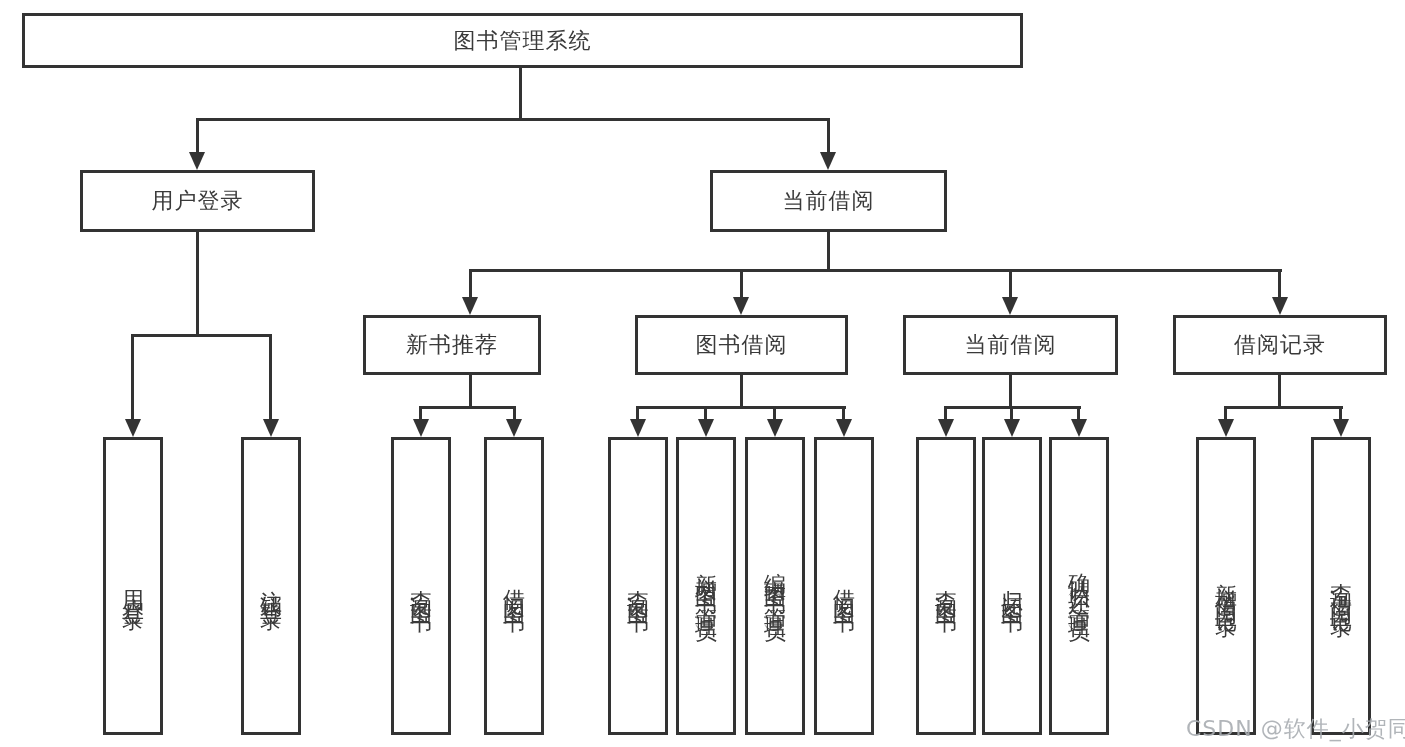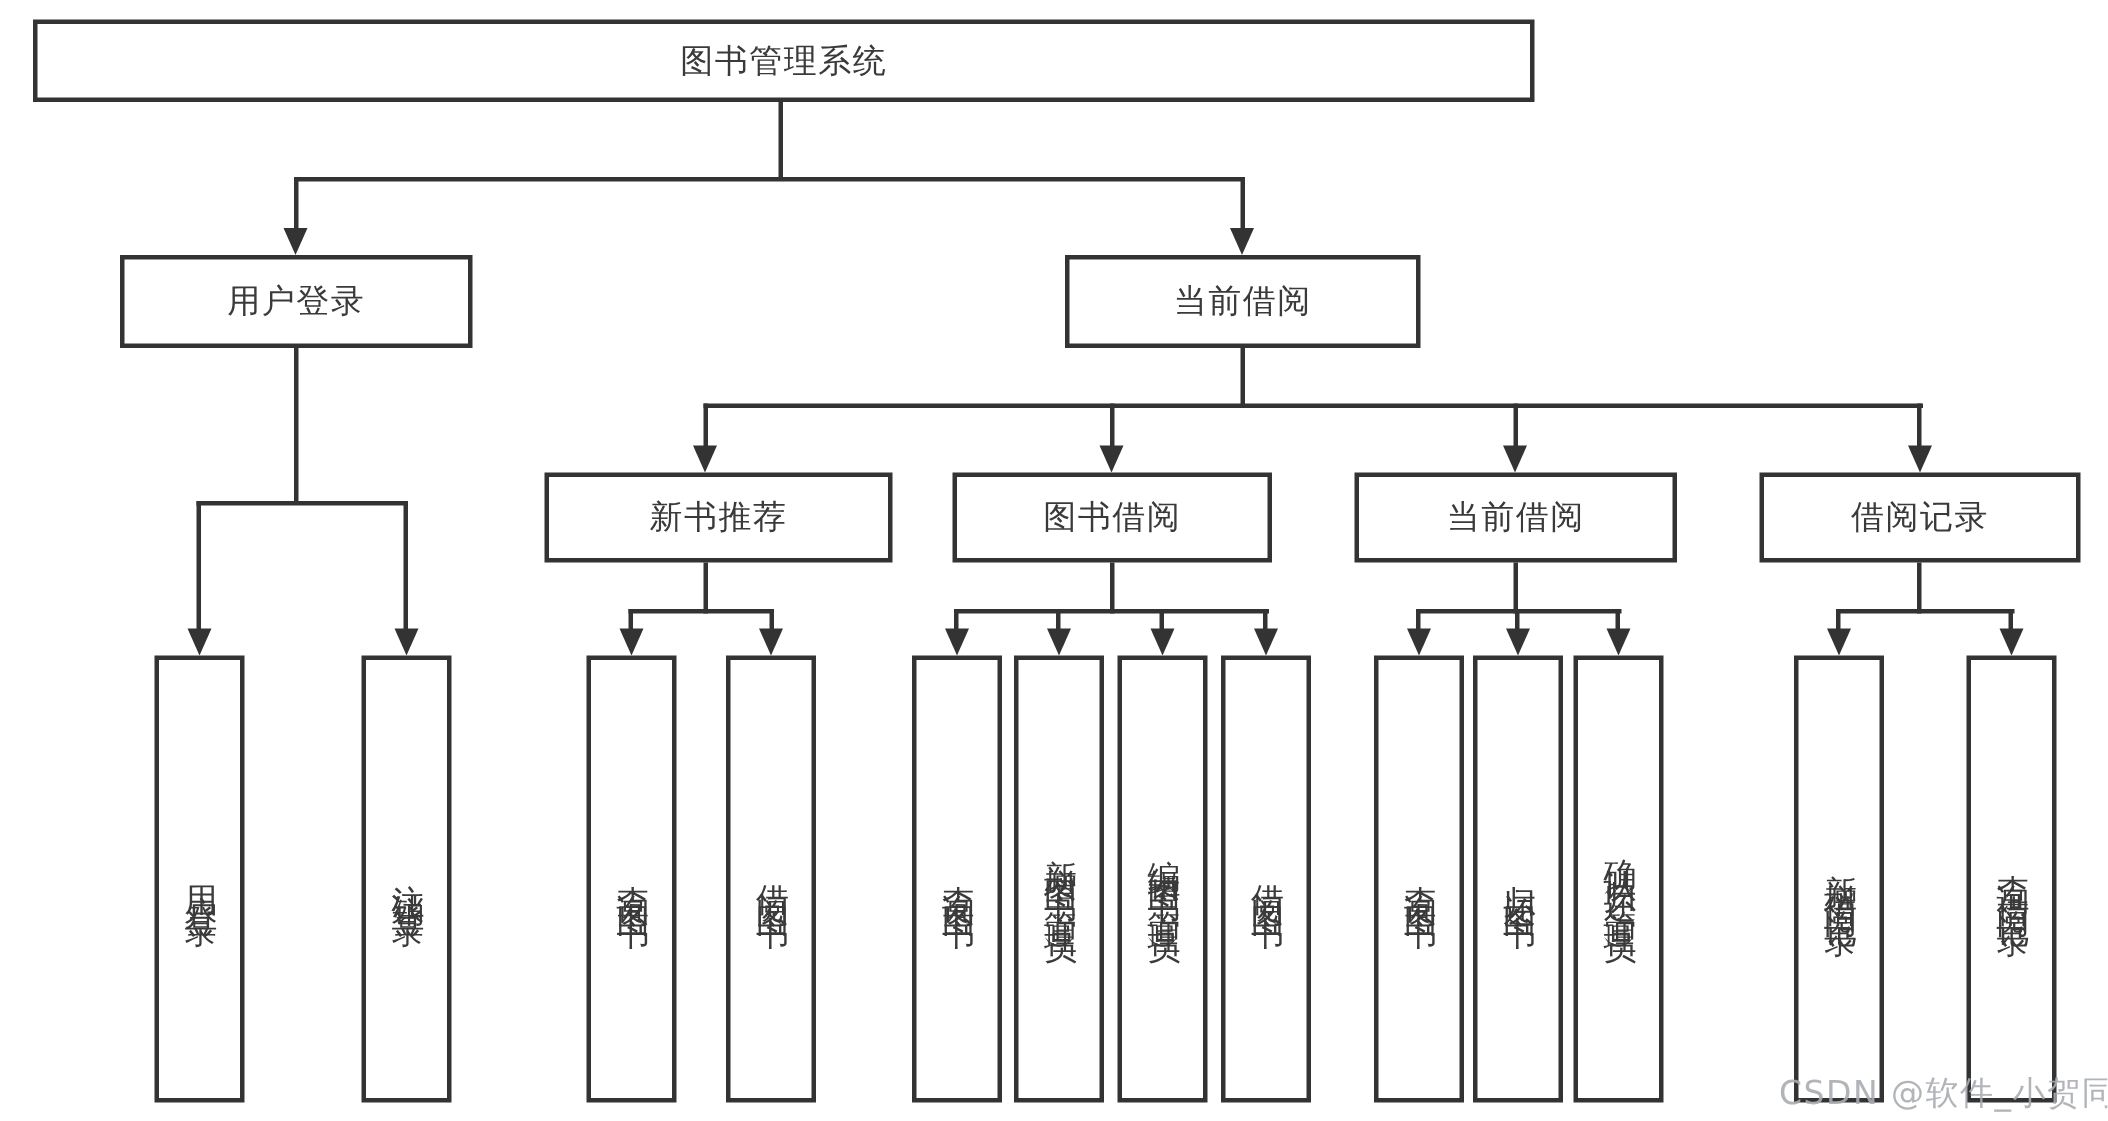--- a/index.html
+++ b/index.html
@@ -90,21 +90,21 @@
   <div class="hl" style="left:469px;top:269px;width:813px"></div>
   <div class="vl" style="left:469px;top:269px;height:30px"></div>
   <div class="arr" style="left:462px;top:297px"></div>
   <div class="vl" style="left:740px;top:269px;height:30px"></div>
   <div class="arr" style="left:733px;top:297px"></div>
   <div class="vl" style="left:1009px;top:269px;height:30px"></div>
   <div class="arr" style="left:1002px;top:297px"></div>
   <div class="vl" style="left:1278px;top:269px;height:30px"></div>
   <div class="arr" style="left:1272px;top:297px"></div>
 
-  <div class="box hbox" style="left:363px;top:315px;width:232px;height:60px">
+  <div class="box hbox" style="left:363px;top:315px;width:178px;height:60px">
     <span>新书推荐</span>
   </div>
   <div class="box hbox" style="left:635px;top:315px;width:213px;height:60px">
     <span>图书借阅</span>
   </div>
   <div class="box hbox" style="left:1173px;top:315px;width:214px;height:60px">
     <span>借阅记录</span>
   </div>
   <div class="box hbox" style="left:903px;top:315px;width:215px;height:60px">
     <span>当前借阅</span>

